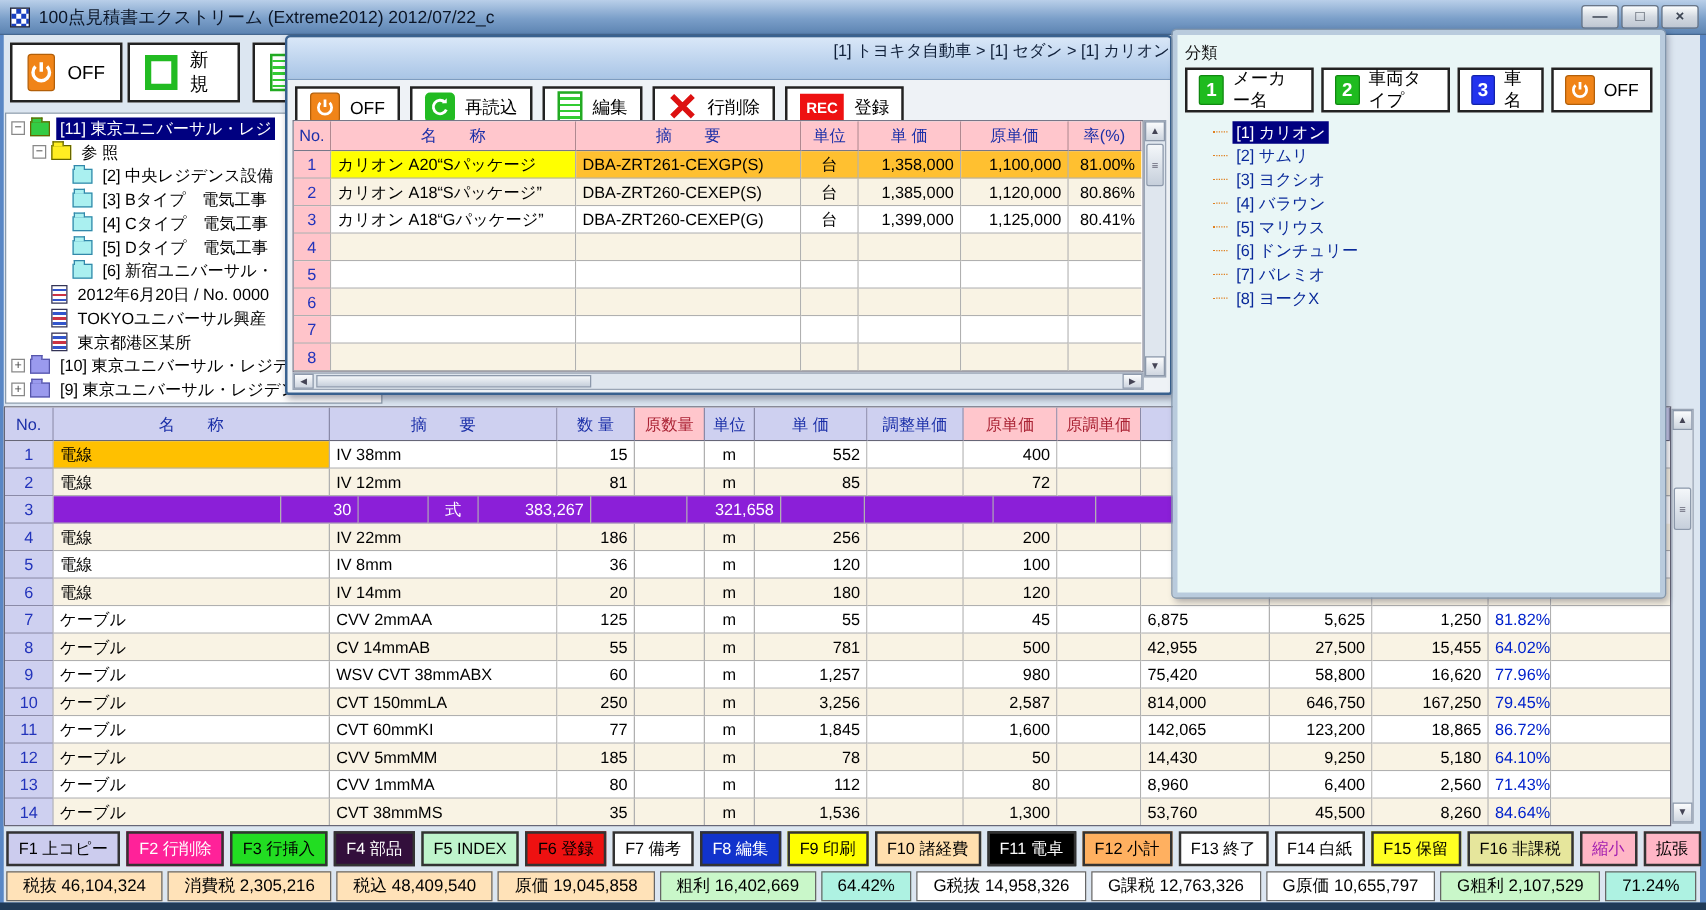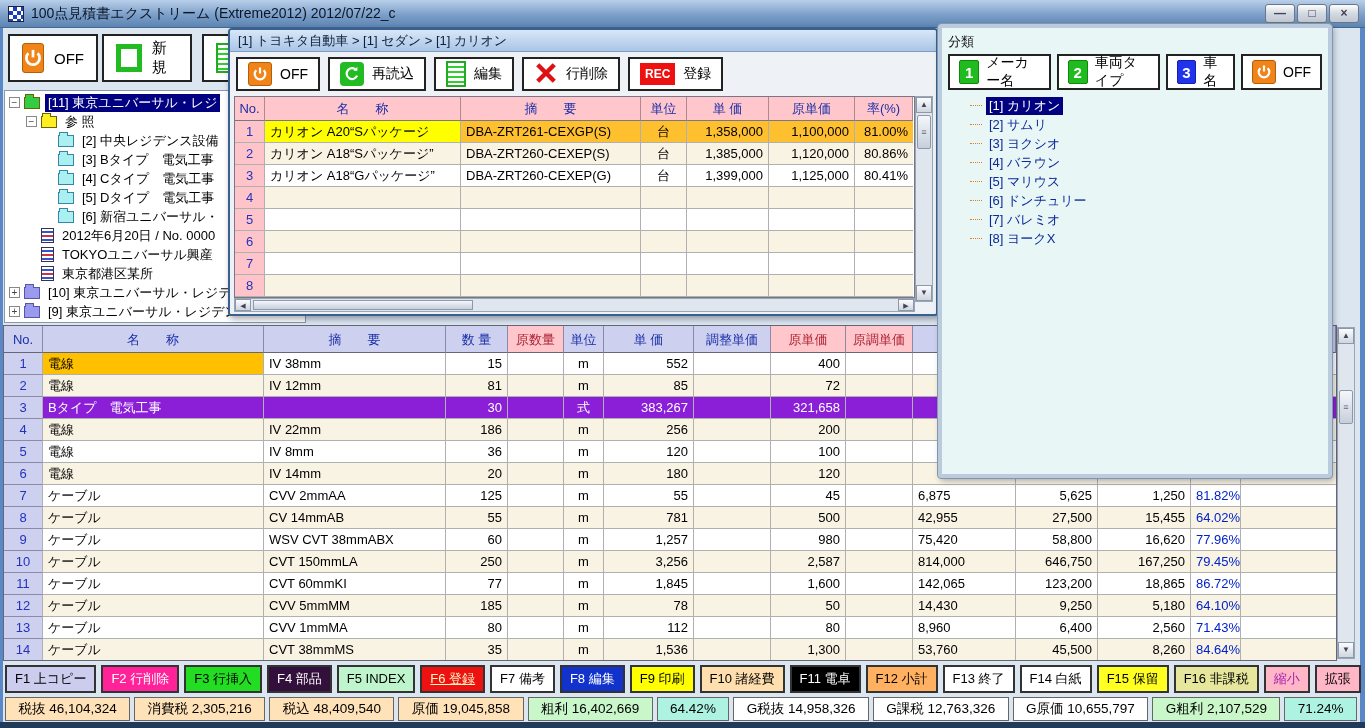--- a/index.html
+++ b/index.html
@@ -101,22 +101,22 @@
   .hscroll { position:absolute; height:14px; background:#dfe6ee; border:1px solid #9aa5b5; }
   .hs-thumb { position:absolute; top:1px; bottom:1px; left:18px; width:220px;
     background:linear-gradient(#f4f7fa,#c6cfdb); border:1px solid #8d99ab; }
   .hs-btn { position:absolute; top:0; width:16px; height:12px; font-size:7px; line-height:12px;
     text-align:center; color:#445; background:linear-gradient(#fbfcfd,#cfd6e0); border:1px solid #8d99ab; }
 
   
   #dialog { position:absolute; left:228px; top:28px; width:710px; height:288px;
     background:#eef2f6; border:2px solid #39618f; border-radius:4px 4px 3px 3px;
     box-shadow:2px 3px 6px rgba(0,0,30,.35); overflow:hidden; }
-  #dialog-title { height:22px; background:linear-gradient(#d9e7f8,#a9c5e6); line-height:22px;
-    padding-left:8px; color:#10203a; border-bottom:1px solid #7d9cc0; }
+  #dialog-title { height:34px; background:linear-gradient(#d9e7f8,#a9c5e6); line-height:22px;
+    padding-left:8px; color:#10203a; border-bottom:1px solid #7d9cc0;text-align:right; }
   #dialog-toolbar { display:flex; gap:8px; padding:5px 6px; }
   .dtb-btn { height:34px; background:#fff; border:2px solid #222; display:flex; align-items:center;
     gap:8px; padding:0 10px; font-size:14px; }
   .icon-power.sm { width:24px; height:24px; } .icon-power.sm svg { width:16px; height:16px; }
   .icon-reload { width:24px; height:24px; background:#22bb22; border-radius:4px;
     display:flex; align-items:center; justify-content:center; }
   .icon-reload svg { width:18px; height:18px; }
   .icon-doc.sm { width:20px; height:26px; }
   .icon-xdel svg { width:24px; height:24px; }
   .icon-rec { background:#ee1111; color:#fff; font-size:12px; font-weight:bold; padding:4px 5px; }
@@ -331,21 +331,20 @@
         <div class="mc c-ocost"></div>
         <div class="mc c-amt"></div>
         <div class="mc c-camt"></div>
         <div class="mc c-gross"></div>
         <div class="mc c-rate"></div>
         <div class="mc c-fill"></div>
       </div>
 
       <div class="mrow purple">
         <div class="mc c-no">3</div>
-        <div class="mc c-name">Bタイプ　電気工事</div>
         <div class="mc c-desc"></div>
         <div class="mc c-qty">30</div>
         <div class="mc c-oqty"></div>
         <div class="mc c-unit">式</div>
         <div class="mc c-price">383,267</div>
         <div class="mc c-adj"></div>
         <div class="mc c-cost">321,658</div>
         <div class="mc c-ocost"></div>
         <div class="mc c-amt"></div>
         <div class="mc c-camt"></div>
@@ -782,21 +781,21 @@
     <div class="fkey" style="background: rgb(204, 204, 238); color: rgb(0, 0, 0);">F1 上コピー</div>
 
     <div class="fkey" style="background: rgb(255, 34, 153); color: rgb(255, 255, 255);">F2 行削除</div>
 
     <div class="fkey" style="background: rgb(34, 221, 34); color: rgb(0, 0, 0);">F3 行挿入</div>
 
     <div class="fkey" style="background: rgb(51, 15, 60); color: rgb(255, 255, 255);">F4 部品</div>
 
     <div class="fkey" style="background: rgb(191, 245, 204); color: rgb(0, 0, 0);">F5 INDEX</div>
 
-    <div class="fkey" style="background: rgb(238, 17, 17); color: #fef9c3; text-decoration: underline;">F6 登録</div>
+    <div class="fkey" style="background: rgb(238, 17, 17); color: #000000;">F6 登録</div>
 
     <div class="fkey" style="background: rgb(255, 255, 255); color: rgb(0, 0, 0);">F7 備考</div>
 
     <div class="fkey" style="background: rgb(17, 51, 204); color: rgb(255, 255, 255);">F8 編集</div>
 
     <div class="fkey" style="background: rgb(255, 255, 0); color: rgb(0, 0, 0);">F9 印刷</div>
 
     <div class="fkey" style="background: rgb(255, 223, 174); color: rgb(0, 0, 0);">F10 諸経費</div>
 
     <div class="fkey" style="background: rgb(0, 0, 0); color: rgb(255, 255, 255);">F11 電卓</div>

